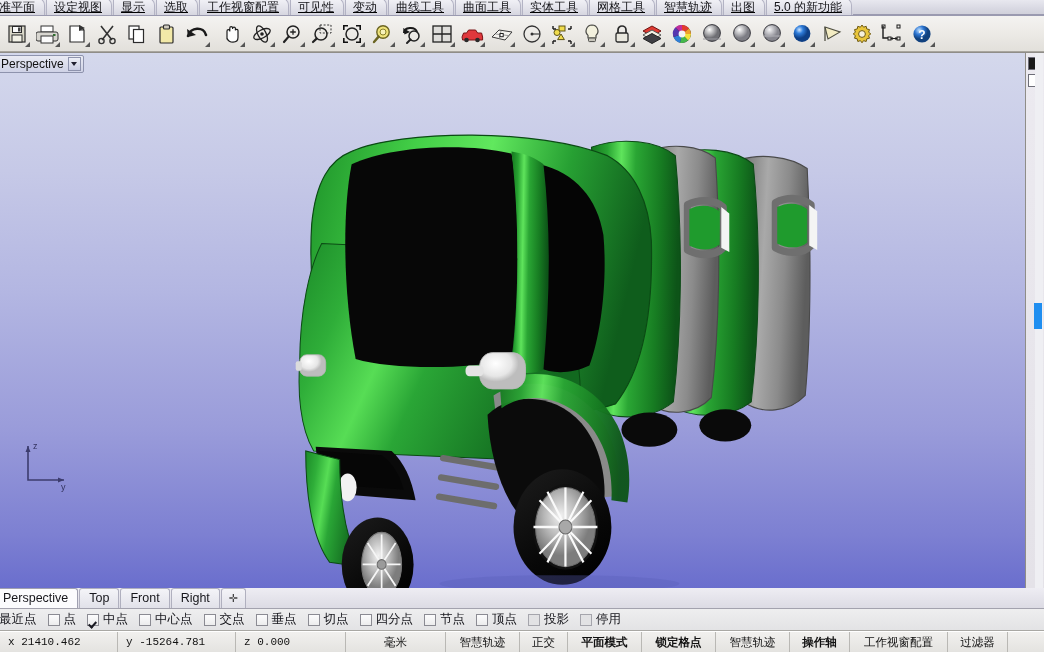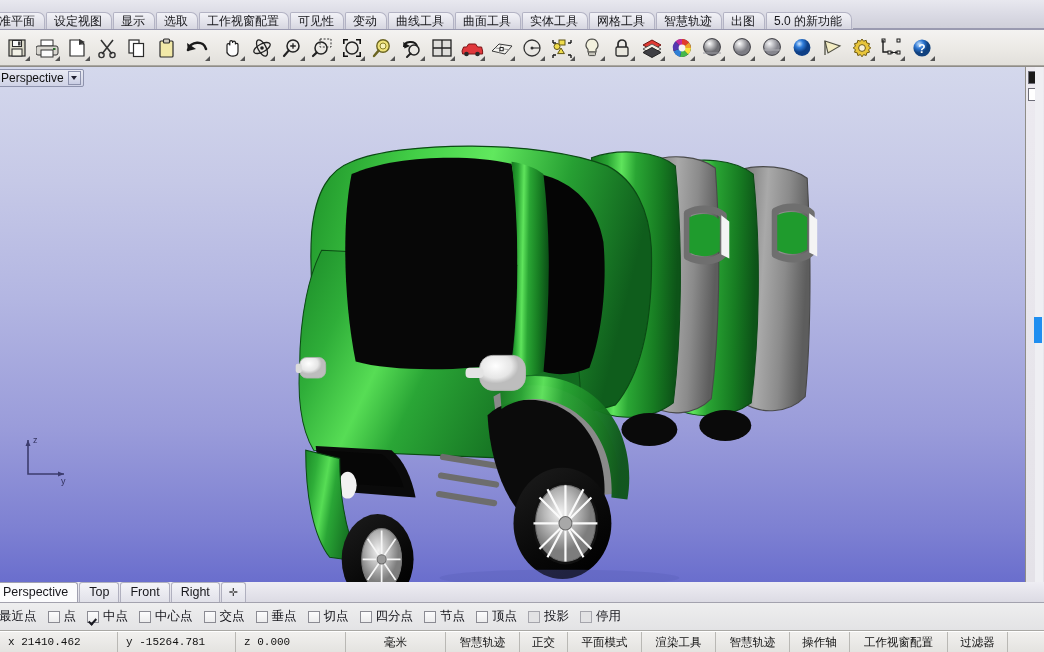--- a/index.html
+++ b/index.html
@@ -13,28 +13,29 @@
   #app {
     position: relative;
     width: 1044px; height: 652px;
     display: flex; flex-direction: column;
     background: #d6d3ce;
   }
 
   
   .tabbar {
     position: relative;
-    height: 30px;
+    height: 16px;
     background: linear-gradient(#e8e8ef, #d9d9e3 55%, #cfcfd9);
     border-bottom: 1px solid #9a9ab0;
     display: flex;
     align-items: flex-end;
     padding-left: 0px;
     overflow: hidden;
     flex: none;
+    text-decoration: underline;
   }
   .tab {
     position: relative;
     height: 17px;
     line-height: 16px;
     font-size: 12px;
     color: #16161a;
     padding: 0 9px 0 7px;
     margin-right: 1px;
     white-space: nowrap;
@@ -179,21 +180,21 @@
   }
   .vtab.active {
     background: #fbfbfd;
     border-color: #a0a0b0;
   }
   .vtab:first-child { margin-left: -7px; }
   .vtab.plus { font-size: 11px; padding: 0 7px; color: #444; }
 
   
   .osnap {
-    height: 28px;
+    height: 22px;
     background: linear-gradient(#eeeeef, #e3e3e5);
     border-bottom: 1px solid #a9a8a4;
     display: flex; align-items: center;
     padding-left: 0px;
     flex: none;
     overflow: hidden;
   }
   .osnap-item {
     display: flex; align-items: center;
     font-size: 12.5px; color: #14141a;
@@ -232,21 +233,21 @@
   }
   .scell {
     display: flex; align-items: center;
     padding: 0 8px;
     border-right: 1px solid #b9b8b4;
     color: #111;
     white-space: nowrap;
     cursor: default;
   }
   .scell.mono { font-family: "Liberation Mono", monospace; font-size: 11px; }
-  .scell.bold { font-weight: normal; }
+  .scell.bold { font-weight: bold; }
   .scell.ctr { justify-content: center; text-align: center; }
   .swatch {
     width: 12px; height: 12px;
     background: #000; margin-right: 5px;
     flex: none;
   }
   .scell.layer { flex: none; }
 </style>
 </head>
 <body>
@@ -827,20 +828,20 @@
   </div>
 
   <div class="statusbar">
     <div class="scell mono" style="width:118px">x 21410.462</div>
     <div class="scell mono" style="width:118px">y -15264.781</div>
     <div class="scell mono" style="width:110px">z 0.000</div>
     <div class="scell ctr" style="width:100px">毫米</div>
     <div class="scell ctr" style="width:74px">智慧轨迹</div>
     <div class="scell ctr" style="width:48px">正交</div>
     <div class="scell ctr bold" style="width:74px">平面模式</div>
-    <div class="scell ctr bold" style="width:74px">渲染工具</div>
+    <div class="scell ctr bold" style="width:74px">锁定格点</div>
     <div class="scell ctr" style="width:74px">智慧轨迹</div>
     <div class="scell ctr bold" style="width:60px">操作轴</div>
     <div class="scell ctr" style="width:98px">工作视窗配置</div>
     <div class="scell ctr" style="width:60px">过滤器</div>
   </div>
 
 </div>
 
 </body></html>

